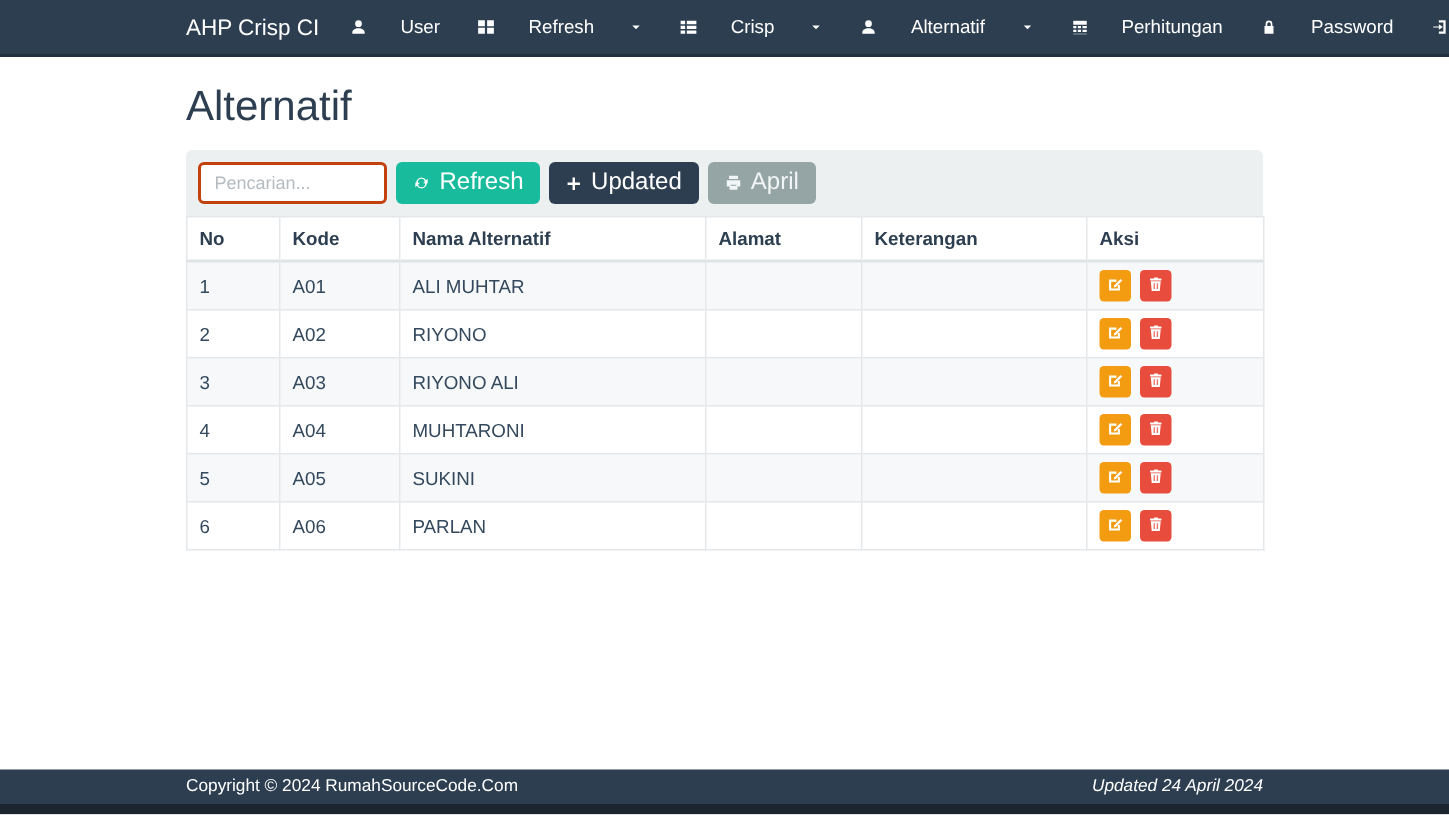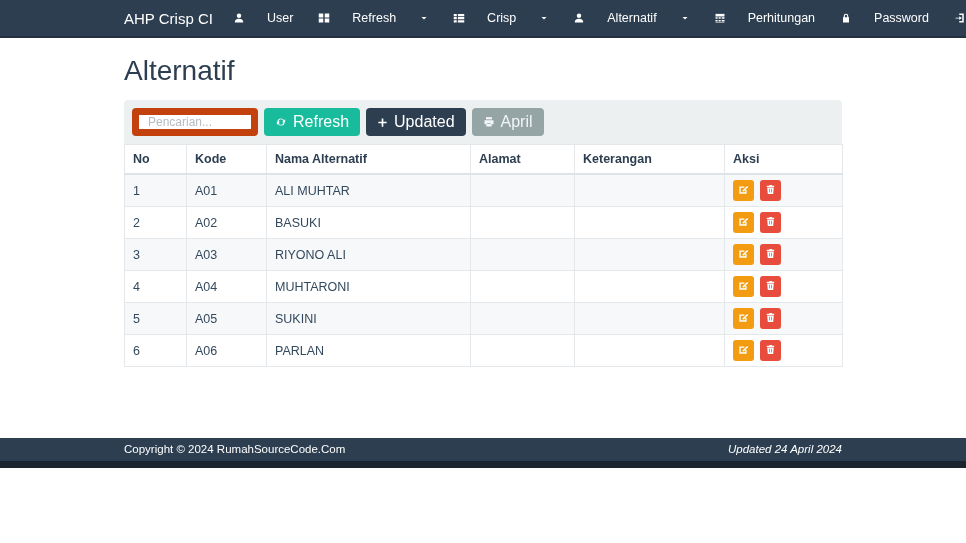--- a/index.html
+++ b/index.html
@@ -10,38 +10,38 @@
     --c-warning:#f39c12;
     --c-danger:#e74c3c;
     --c-muted:#95a5a6;
     --c-panel:#edf0f1;
     --c-border:#e5e8ea;
     --c-text:#2c3e50;
   }
   *{box-sizing:border-box;margin:0;padding:0}
   html,body{background:#fff}
   body{font-family:"Liberation Sans","DejaVu Sans",sans-serif;}
-  .page{position:relative;width:966px;height:468px;background:#fff;overflow:hidden;margin:0 auto;}
+  .page{position:relative;width:966px;height:543px;background:#fff;overflow:hidden;margin:0 auto;}
   .container{width:718px;margin:0 auto;}
 
   
   .navbar{height:38px;background:var(--c-navbar);border-bottom:2px solid var(--c-navbar-edge);}
   .navbar .container{height:100%;display:flex;align-items:center;}
   .brand{color:#fff;font-size:15px;margin-right:20px;text-decoration:none;white-space:nowrap;cursor:pointer;}
   .nav{display:flex;align-items:center;gap:25px;}
   .nav-item{display:flex;align-items:center;gap:22px;color:#fff;font-size:12.5px;text-decoration:none;cursor:pointer;white-space:nowrap;}
   .nav-item svg{display:block;}
   .caret{margin-left:2px;display:block;}
 
   
   .page-title{font-size:28px;font-weight:400;color:var(--c-text);margin:17px 0 13px;}
 
   
   .panel-heading{background:var(--c-panel);border-radius:4px 4px 0 0;padding:8px;display:flex;align-items:center;gap:6px;}
-  .search-input{width:126px;height:28px;border:7px solid #c2410c;border-radius:4px;padding:0 9px;font-size:12px;color:var(--c-text);font-family:inherit;outline:none;background:#fff;}
+  .search-input{width:126px;height:28px;border:2px solid #c2410c;border-radius:4px;padding:0 9px;font-size:12px;color:var(--c-text);font-family:inherit;outline:none;background:#fff;}
   .search-input::placeholder{color:#b4bcc2;}
   .btn{height:28px;border:none;border-radius:4px;color:#fff;font-size:16px;display:inline-flex;align-items:center;gap:6px;padding:0 11px;cursor:pointer;font-family:inherit;}
   .btn svg{display:block;}
   .btn-refresh{background:var(--c-success);}
   .btn-tambah{background:var(--c-navbar);}
   .btn-cetak{background:var(--c-muted);color:#f2f5f5;}
 
   
   table{width:100%;border-collapse:collapse;font-size:12.5px;table-layout:fixed;}
   th,td{border:1px solid var(--c-border);text-align:left;vertical-align:middle;}
@@ -230,21 +230,21 @@
                     <path d="M6.2 1.5h3.6l.5 1H13.5v1.8h-11V2.5h3.7l.5-1z"></path>
                     <path d="M3.2 5.2h9.6l-.9 9.3H4.1l-.9-9.3zM6 7v5.5h1V7H6zm3 0v5.5h1V7H9z"></path>
                   </svg></span>
         </button>
       </td>
     </tr>
 
     <tr>
       <td>2</td>
       <td>A02</td>
-      <td>BASUKI</td>
+      <td>RIYONO</td>
       <td></td>
       <td></td>
       <td>
         <button class="btn-icon btn-edit">
           <span><svg width="11" height="11" viewBox="0 0 16 16" fill="currentColor">
                     <path d="M2 3.5h7.2v2H4v6.5h6.5V8.8h2v5.2H2V3.5z"></path>
                     <path d="M6.8 9.2l6.4-6.4 1.6 1.6-6.4 6.4H6.8V9.2z"></path>
                   </svg></span>
         </button>
         <button class="btn-icon btn-del">

